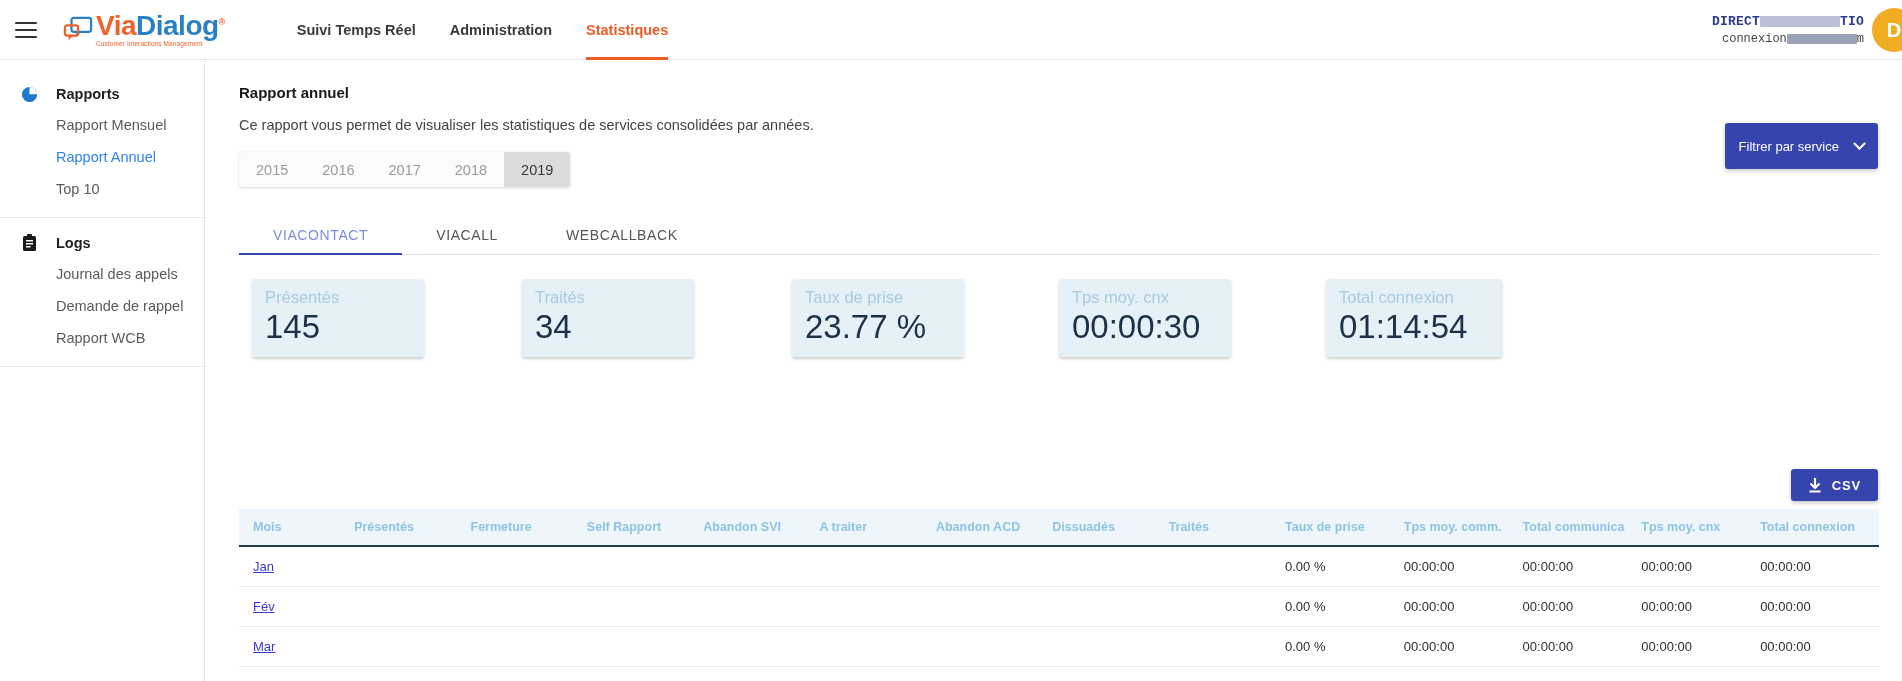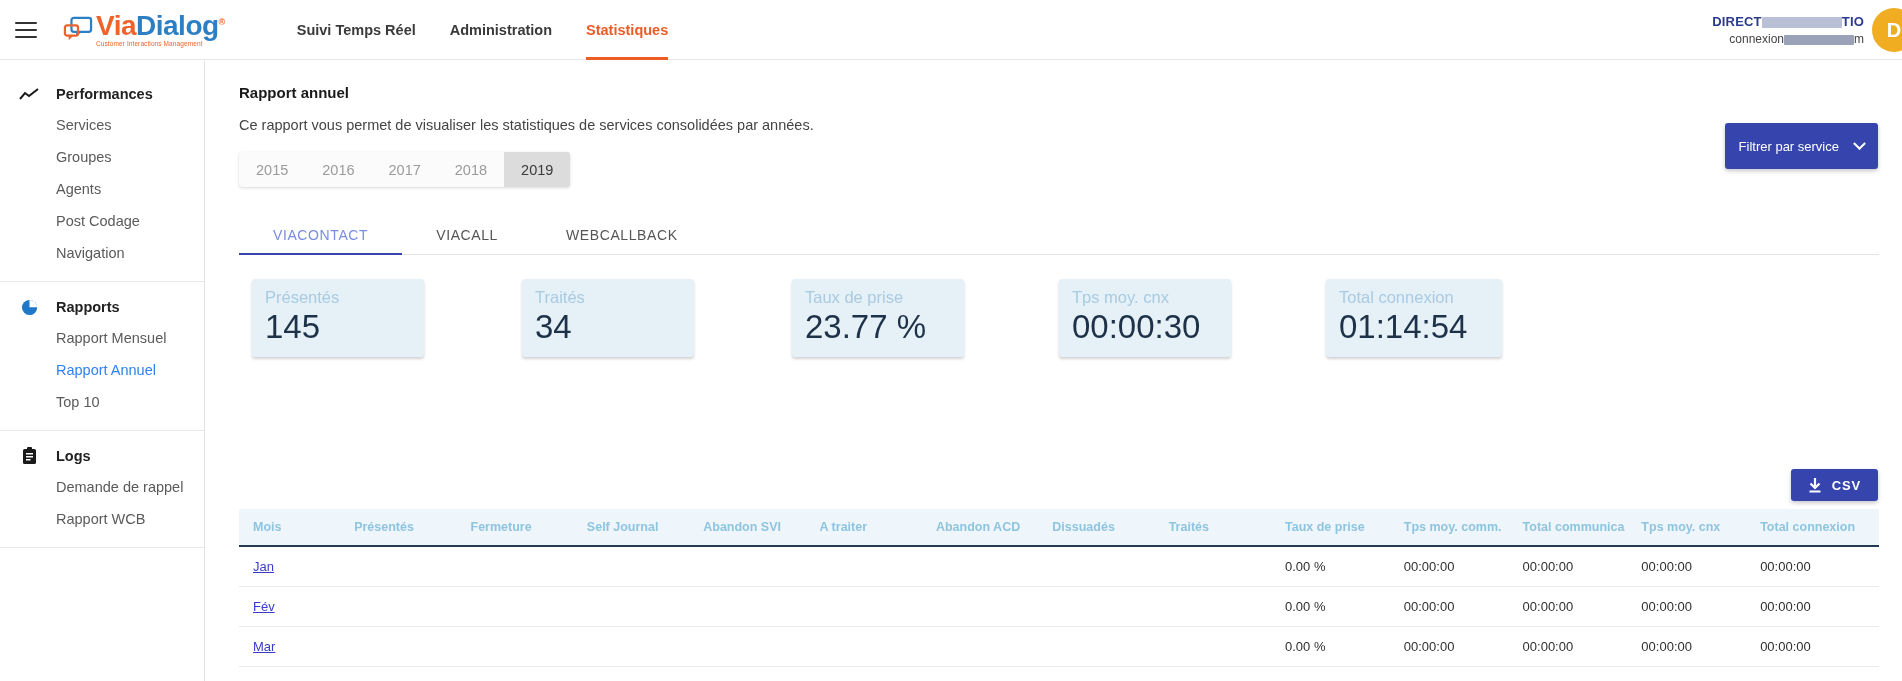--- a/index.html
+++ b/index.html
@@ -50,21 +50,21 @@
   .topnav a.active { color: #ef5b25; }
   .topnav a.active:after {
     content: ""; position: absolute; left: 0; right: 0; bottom: 0;
     height: 3px; background: #ef5b25;
   }
 
   .userbox {
     position: absolute; right: 0; top: 0; height: 60px;
     display: flex; align-items: center;
   }
-  .user-lines { text-align: right; margin-right: 8px; }
+  .user-lines { text-align: right; margin-right: 8px; font-family: Liberation Mono, monospace; }
   .user-name {
     font-size: 13px; font-weight: bold; color: #2b3a8f;
     letter-spacing: 0.2px; white-space: nowrap;
   }
   .user-mail { font-size: 12px; color: #444; white-space: nowrap; margin-top: 3px; }
   .redact { display: inline-block; background: #b9c0d6; color: transparent;
             border-radius: 1px; vertical-align: middle; }
   .redact.r1 { width: 80px; height: 11px; }
   .redact.r2 { width: 70px; height: 10px; background: #9aa2b8; }
   .avatar {
@@ -231,35 +231,20 @@
     <div class="user-lines">
       <div class="user-name"><span>DIRECT</span><span class="redact r1"></span><span>TIO</span></div>
       <div class="user-mail"><span>connexion</span><span class="redact r2"></span><span>m</span></div>
     </div>
     <div class="avatar">D</div>
   </div>
 </div>
 
 <aside class="sidebar">
 
-  <div class="sb-group">
-    <div class="sb-head">
-      <span class="sb-icon">
-        <svg width="20" height="13" viewBox="0 0 20 13">
-            <polyline points="1,11 6,5 10,8 19,1" fill="none" stroke="#1a1a1a" stroke-width="2"></polyline>
-          </svg>
-      </span>
-      <span class="sb-head-label">Performances</span>
-    </div>
-    <a class="sb-item">Services</a>
-    <a class="sb-item">Groupes</a>
-    <a class="sb-item">Agents</a>
-    <a class="sb-item">Post Codage</a>
-    <a class="sb-item">Navigation</a>
-  </div>
 
   <div class="sb-group">
     <div class="sb-head">
       <span class="sb-icon">
         <svg width="17" height="17" viewBox="0 0 18 18">
             <circle cx="9" cy="9" r="8" fill="#1f78c8"></circle>
             <path d="M9 9 L9 1 A8 8 0 0 1 17 9 Z" fill="#ffffff"></path>
             <path d="M9 9 L17 9 A8 8 0 0 1 9 17 Z" fill="#1f78c8"></path>
           </svg>
       </span>
@@ -276,20 +261,21 @@
         <svg width="15" height="18" viewBox="0 0 15 18">
             <rect x="1" y="2" width="13" height="15" rx="1.6" fill="#1a1a1a"></rect>
             <rect x="5" y="0" width="5" height="3.4" rx="1" fill="#1a1a1a"></rect>
             <rect x="4" y="6" width="7" height="1.5" fill="#fff"></rect>
             <rect x="4" y="9" width="7" height="1.5" fill="#fff"></rect>
             <rect x="4" y="12" width="4.5" height="1.5" fill="#fff"></rect>
           </svg>
       </span>
       <span class="sb-head-label">Logs</span>
     </div>
+    <a class="sb-item">Journal des appels</a>
     <a class="sb-item">Demande de rappel</a>
     <a class="sb-item">Rapport WCB</a>
   </div>
 
 </aside>
 
 <main class="main">
 
   <div class="page-title">Rapport annuel</div>
   <div class="page-desc">Ce rapport vous permet de visualiser les statistiques de services consolidées par années.</div>
@@ -361,21 +347,21 @@
         <col class="c-t">
           <col class="c-t">
           <col class="c-t">
           <col class="c-t">
       </colgroup>
       <thead>
         <tr>
           <th class="pad-l">Mois</th>
           <th>Présentés</th>
           <th>Fermeture</th>
-          <th>Self Journal</th>
+          <th>Self Rapport</th>
           <th>Abandon SVI</th>
           <th>A traiter</th>
           <th>Abandon ACD</th>
           <th>Dissuadés</th>
           <th>Traités</th>
           <th>Taux de prise</th>
           <th>Tps moy. comm.</th>
           <th>Total communica</th>
           <th>Tps moy. cnx</th>
           <th>Total connexion</th>

